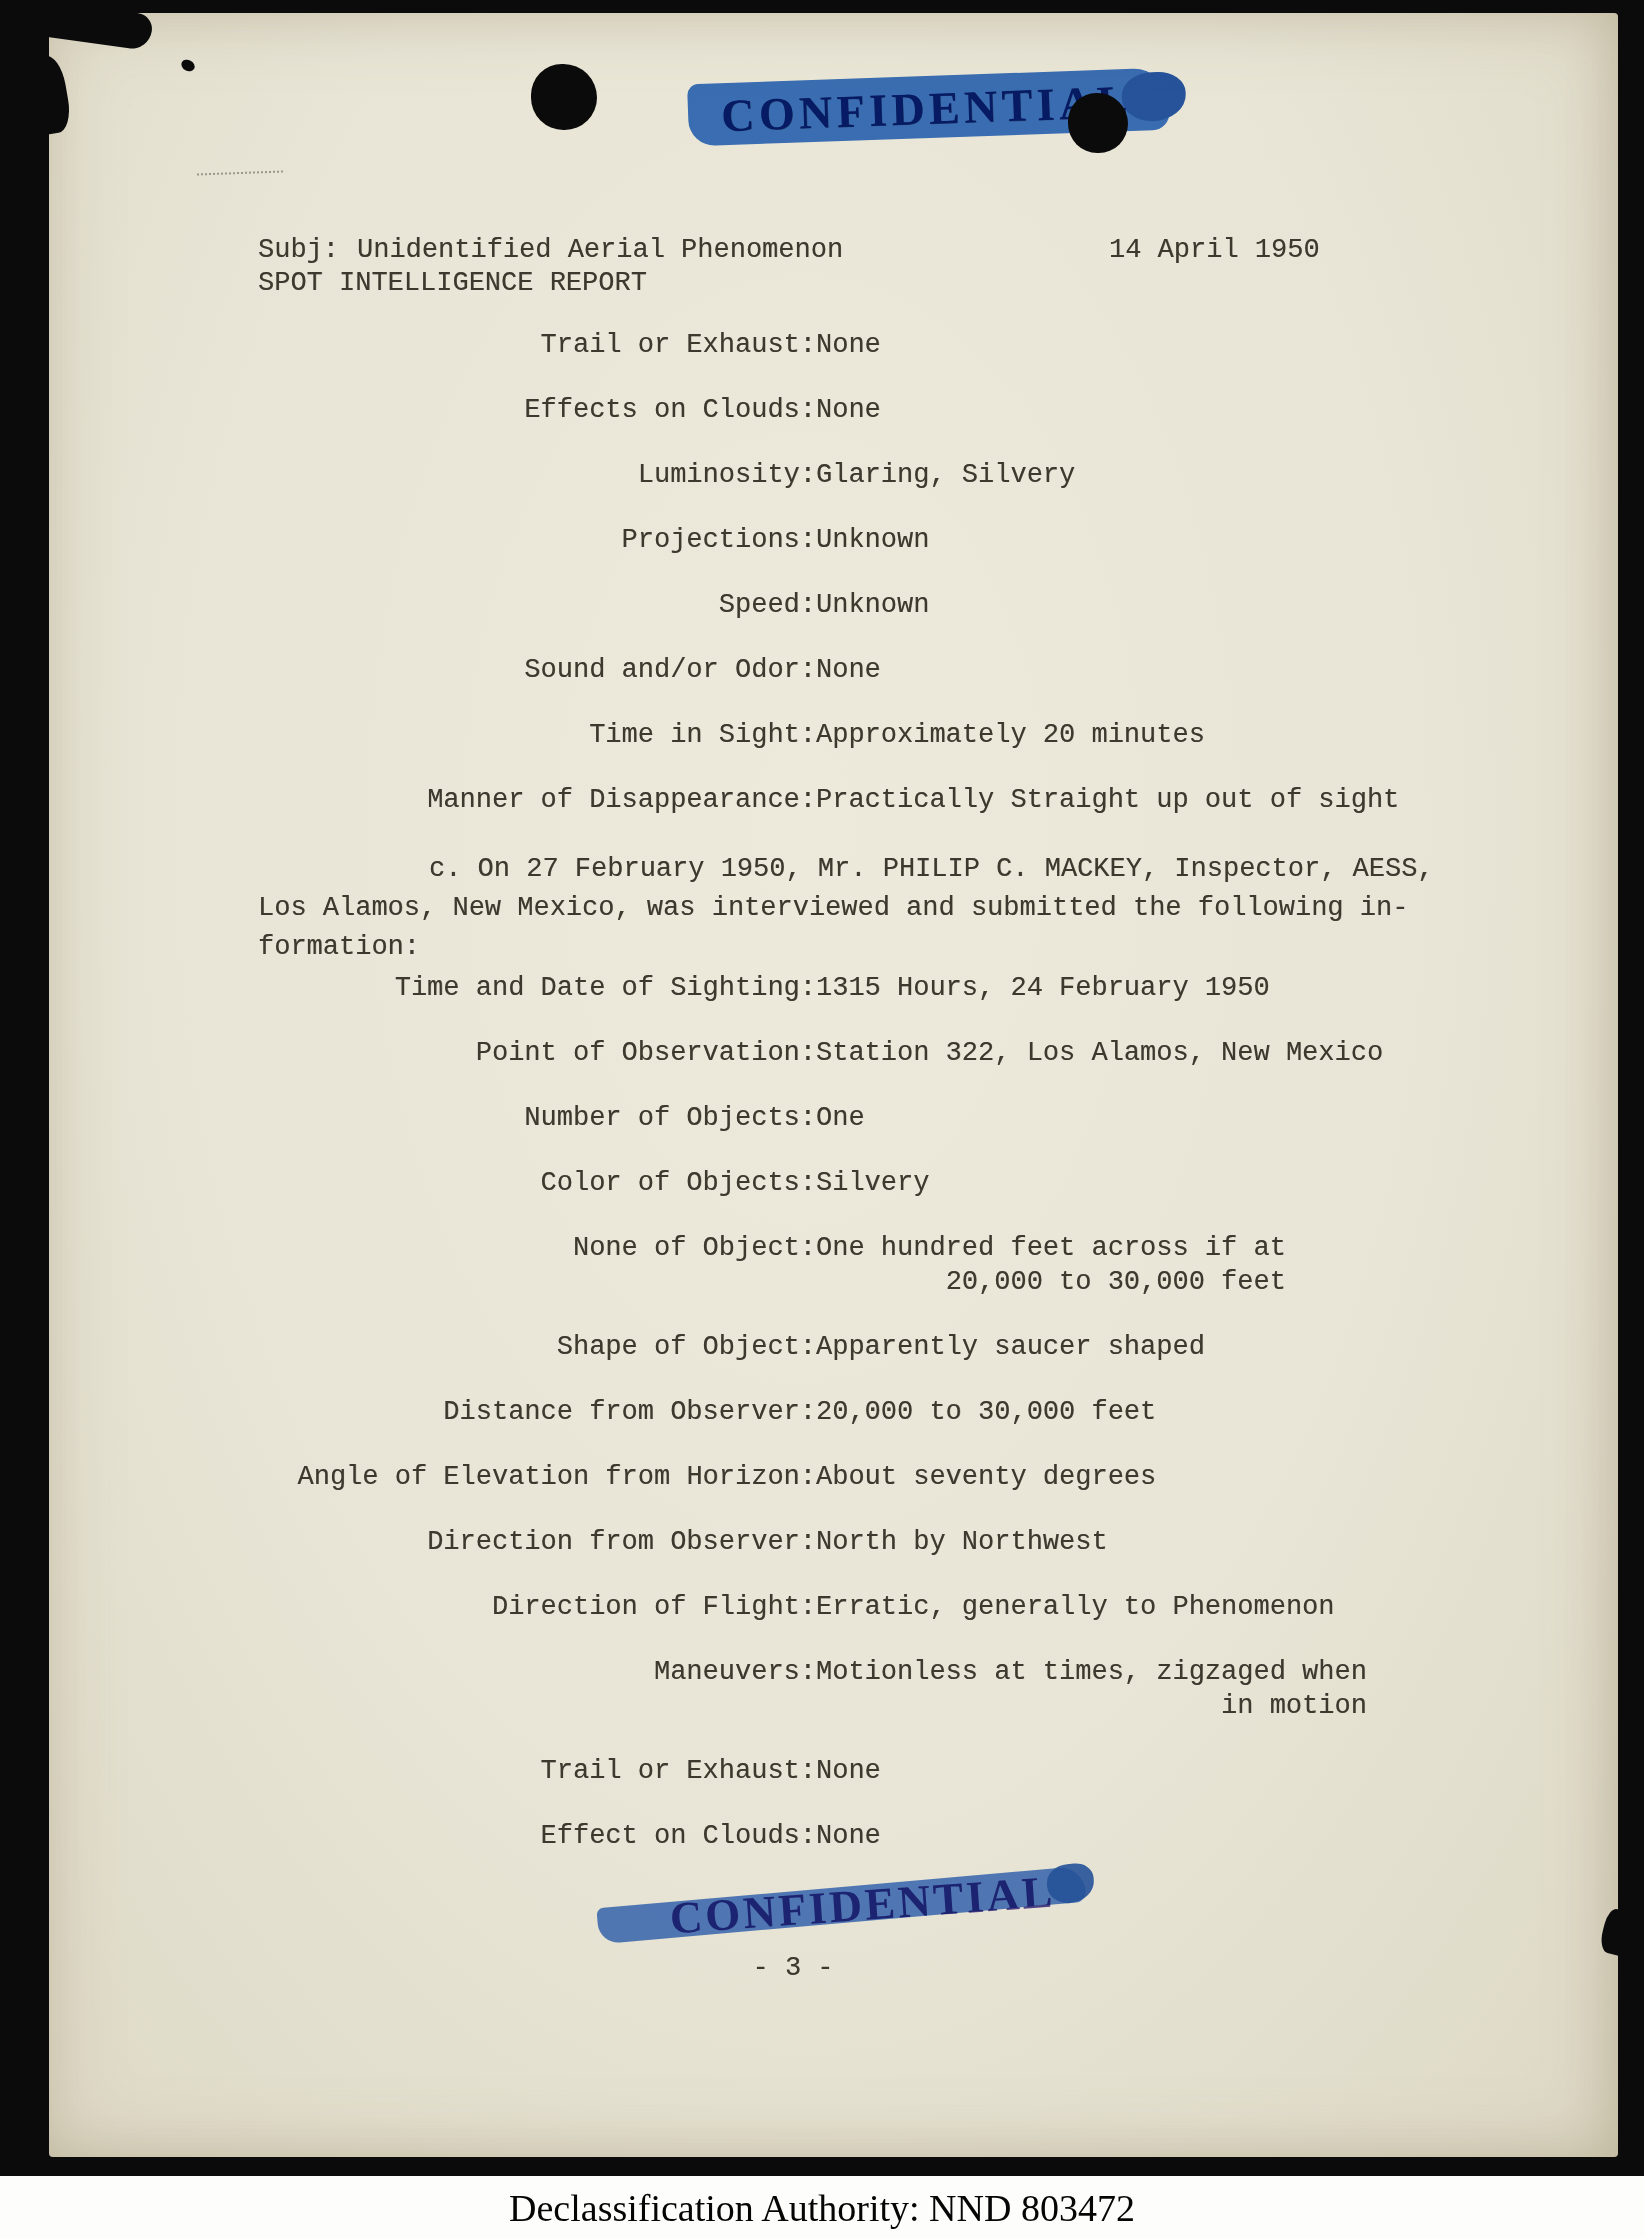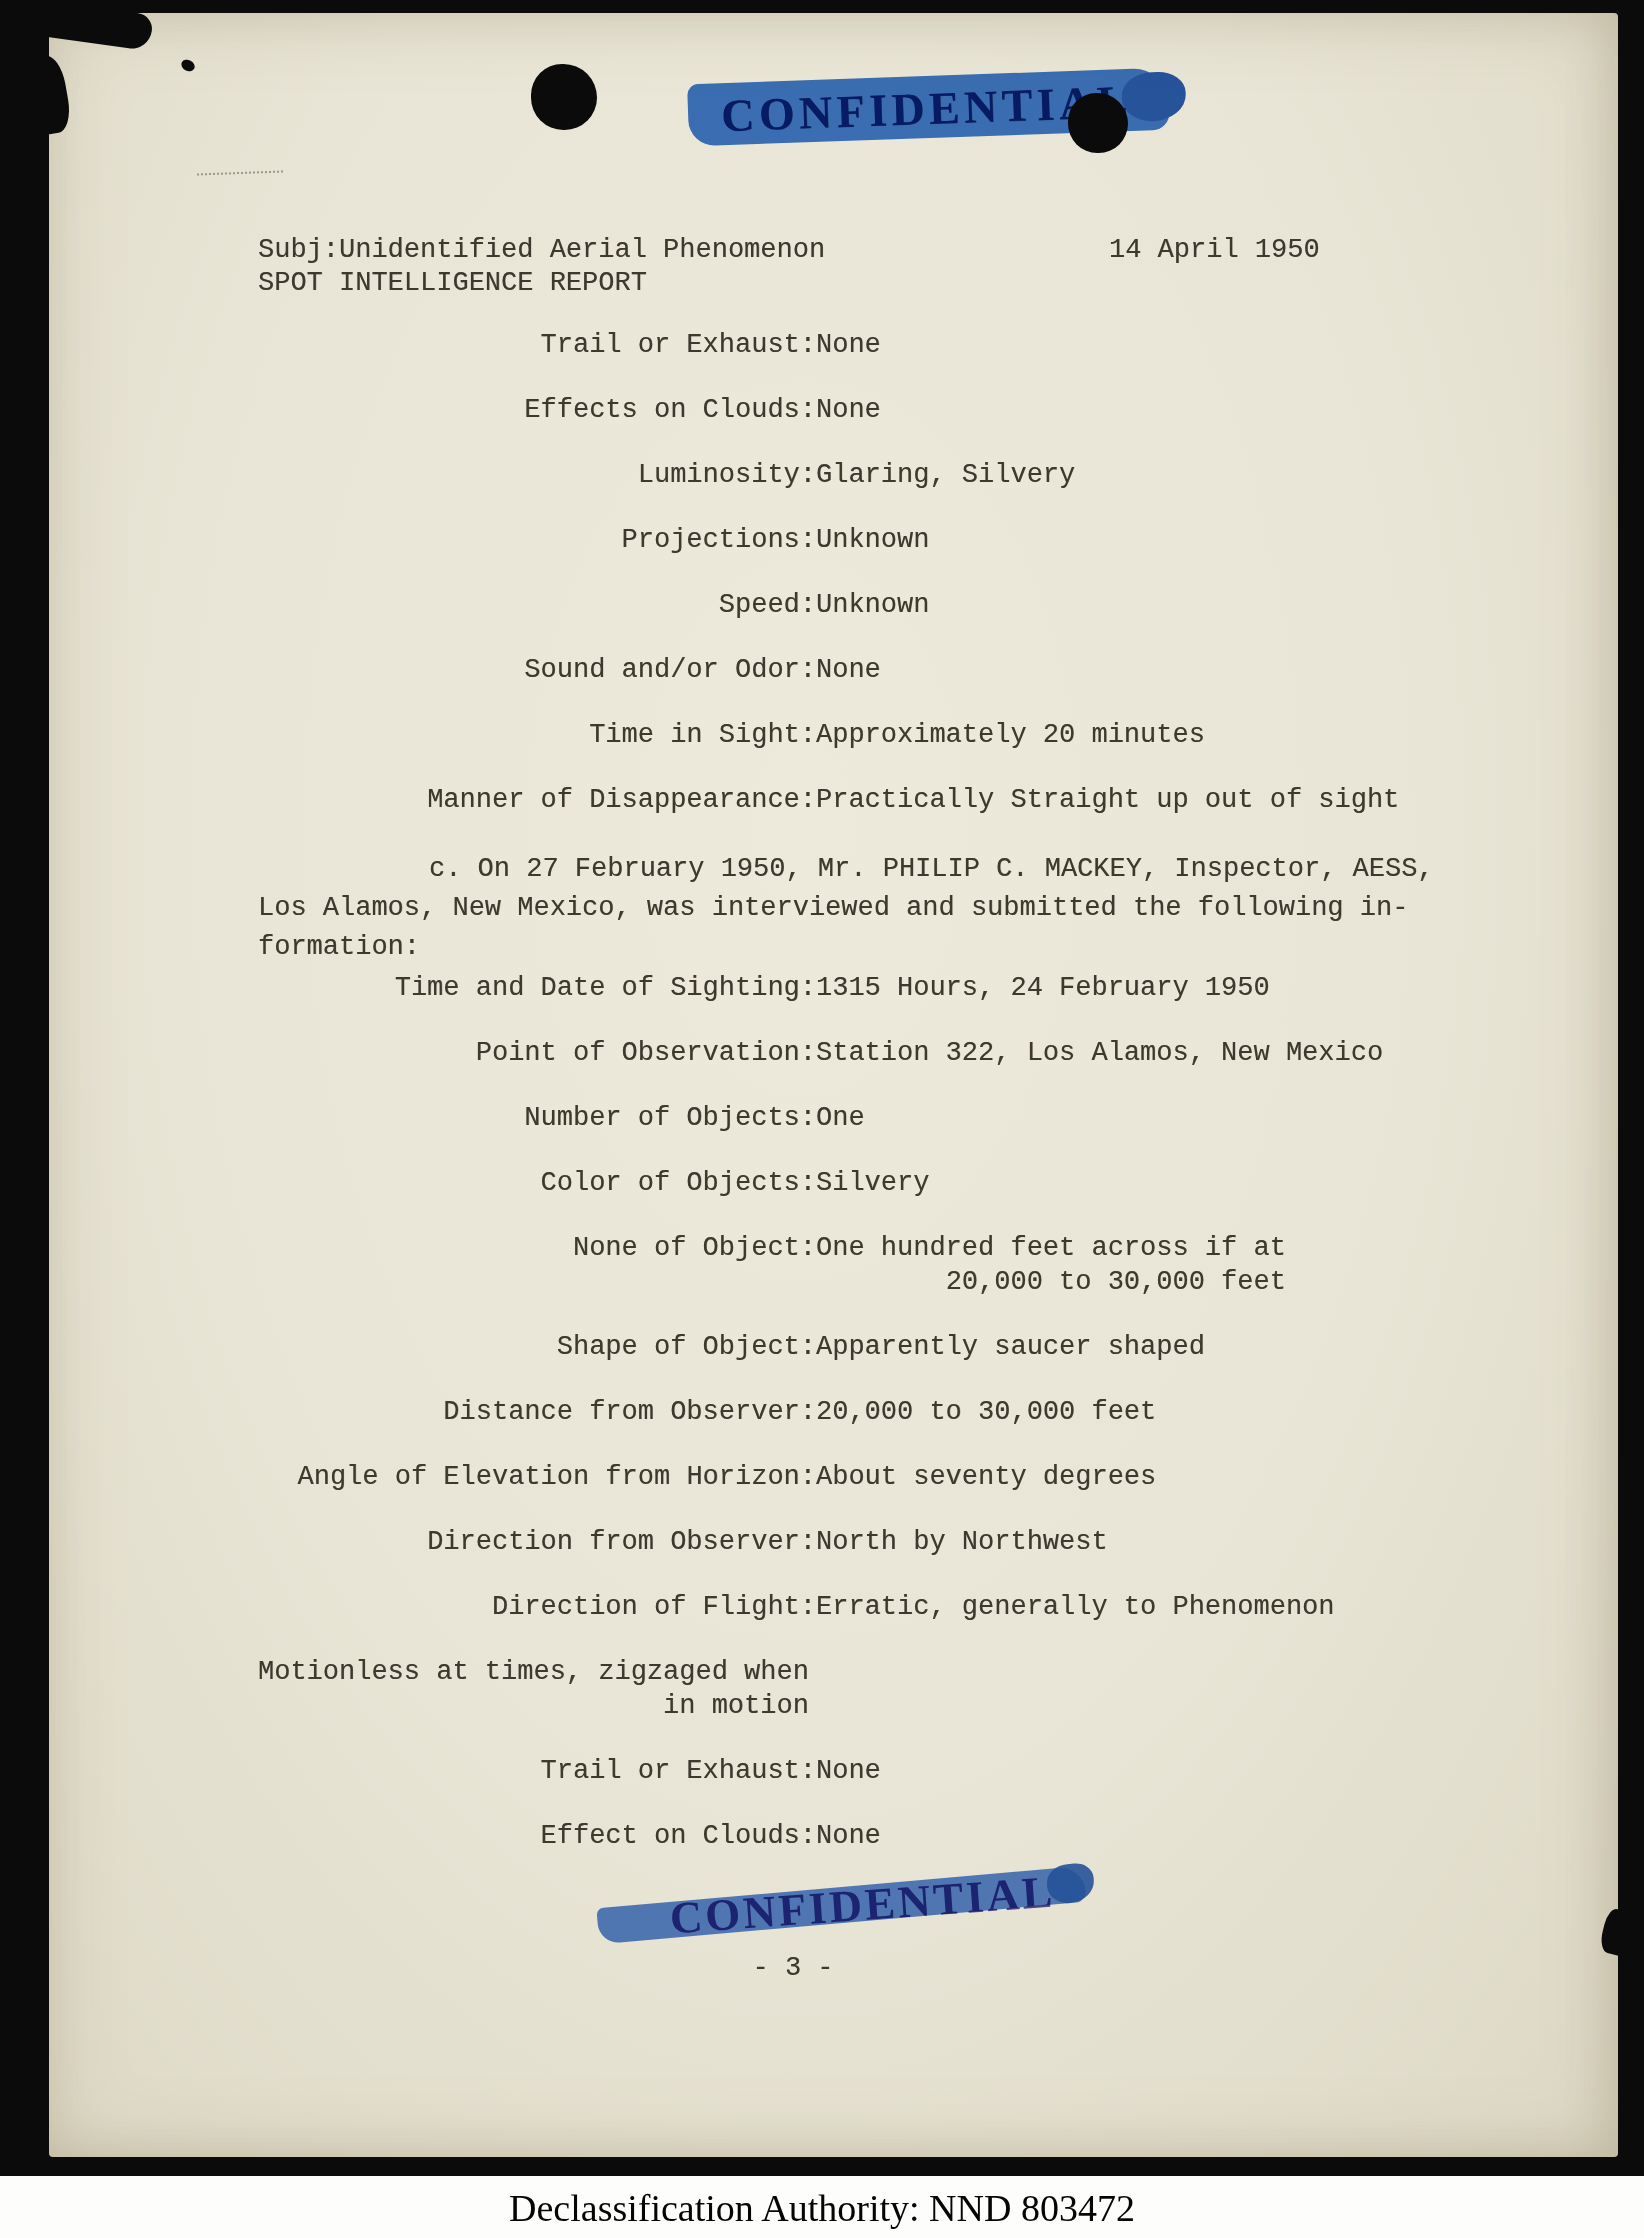--- a/index.html
+++ b/index.html
@@ -20,21 +20,21 @@
     width: 1569px; height: 2144px;
     background: radial-gradient(ellipse at 48% 38%, #edeadb 0%, #e8e5d6 55%, #ddd8c5 100%);
     border-radius: 4px;
     box-shadow: inset 0 0 79px rgba(140,125,85,.22), inset -11px 0 44px rgba(120,105,70,.16);
   }
 
   
   .typed { color: #3d392f; font-size: 27px; text-shadow: 0.3px 0.3px 0.5px rgba(61,57,47,.45); }
 
   .subject { position: absolute; left: 209px; top: 221px; line-height: 33px; white-space: nowrap; }
-  .subj-text { }
+  .subj-text { margin-left: 18px; }
   .subj-line2 { }
   .date-line { position: absolute; left: 1060px; top: 221px; line-height: 33px; white-space: nowrap; }
 
   .fields { position: absolute; left: 209px; width: 1322px; }
   .fields-a { top: 315px; }
   .fields-b { top: 958px; }
   .field-row { display: flex; line-height: 34px; margin-bottom: 31px; text-align: right; }
   .field-label { width: 558px; flex-shrink: 0; white-space: nowrap; }
   .field-value { white-space: pre-line; }
 
@@ -211,20 +211,21 @@
       </div>
       <div class="field-row">
         <span class="field-label">Direction from Observer:</span>
         <span class="field-value">North by Northwest</span>
       </div>
       <div class="field-row">
         <span class="field-label">Direction of Flight:</span>
         <span class="field-value">Erratic, generally to Phenomenon</span>
       </div>
       <div class="field-row">
+        <span class="field-label">Maneuvers:</span>
         <span class="field-value">Motionless at times, zigzaged when
 in motion</span>
       </div>
       <div class="field-row">
         <span class="field-label">Trail or Exhaust:</span>
         <span class="field-value">None</span>
       </div>
       <div class="field-row">
         <span class="field-label">Effect on Clouds:</span>
         <span class="field-value">None</span>

